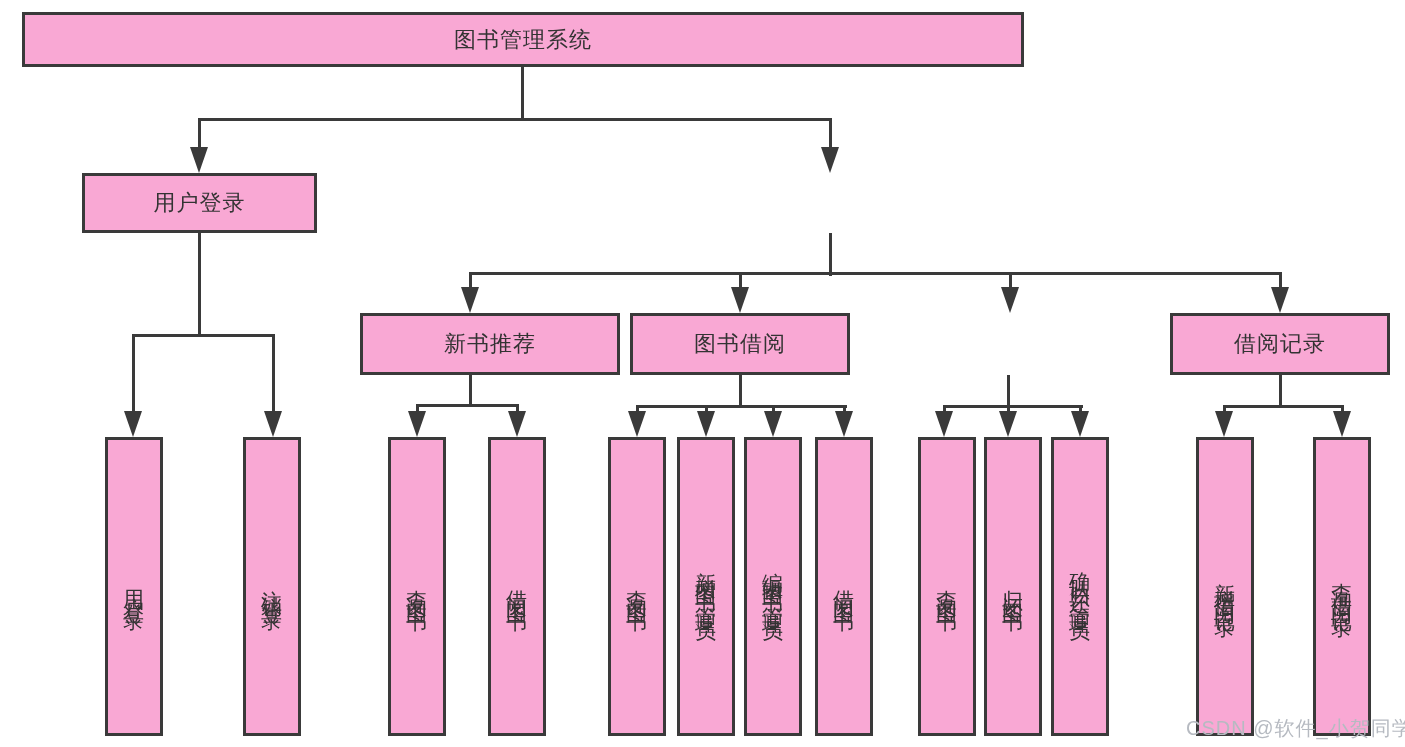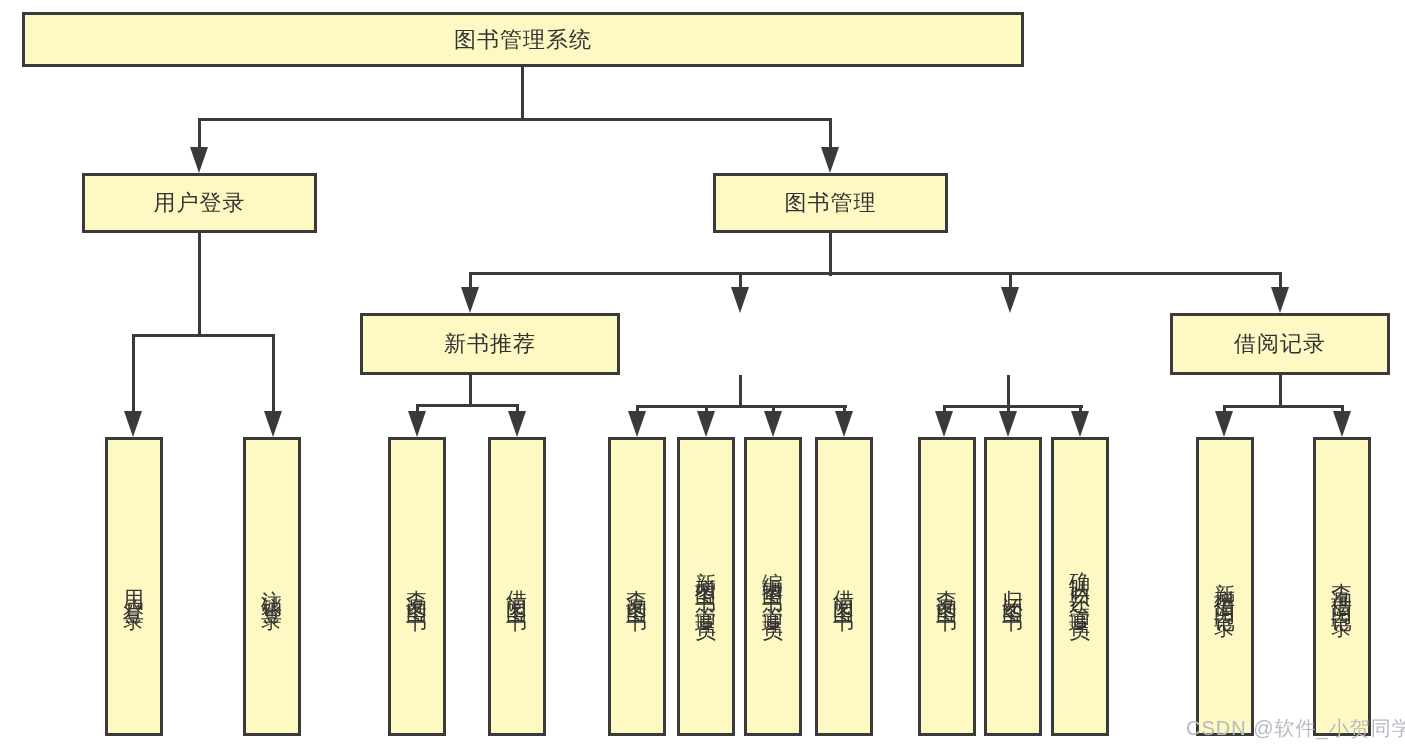--- a/index.html
+++ b/index.html
@@ -8,21 +8,21 @@
     width: 1405px;
     height: 747px;
     background: #ffffff;
     font-family: "Liberation Sans", "DejaVu Sans", sans-serif;
     overflow: hidden;
   }
   .box {
     position: absolute;
     box-sizing: border-box;
     border: 3px solid #3a3a3a;
-    background: #fef9c3;
+    background: #f9a8d4;
     display: flex;
     align-items: center;
     justify-content: center;
   }
   .hbox span {
     font-size: 22px;
     color: #333333;
     letter-spacing: 1px;
     white-space: nowrap;
   }
@@ -67,23 +67,20 @@
   <div class="vline" style="left:521px; top:65px; height:56px;"></div>
   <div class="hline" style="left:198px; top:118px; width:634px;"></div>
   <div class="vline" style="left:198px; top:118px; height:34px;"></div>
   <div class="vline" style="left:829px; top:118px; height:34px;"></div>
   <div class="arrow" style="left:190px; top:147px;"></div>
   <div class="arrow" style="left:821px; top:147px;"></div>
 
   <div class="box hbox" style="left:82px; top:173px; width:235px; height:60px;">
     <span>用户登录</span>
   </div>
-  <div class="box hbox" style="left:713px; top:173px; width:235px; height:60px;">
-    <span>图书管理</span>
-  </div>
 
   <div class="vline" style="left:198px; top:233px; height:104px;"></div>
   <div class="hline" style="left:132px; top:334px; width:143px;"></div>
   <div class="vline" style="left:132px; top:334px; height:80px;"></div>
   <div class="vline" style="left:272px; top:334px; height:80px;"></div>
   <div class="arrow" style="left:124px; top:411px;"></div>
   <div class="arrow" style="left:264px; top:411px;"></div>
 
   <div class="vline" style="left:829px; top:233px; height:43px;"></div>
   <div class="hline" style="left:469px; top:272px; width:813px;"></div>
@@ -91,20 +88,23 @@
   <div class="vline" style="left:739px; top:272px; height:18px;"></div>
   <div class="vline" style="left:1009px; top:272px; height:18px;"></div>
   <div class="vline" style="left:1279px; top:272px; height:18px;"></div>
   <div class="arrow" style="left:461px; top:287px;"></div>
   <div class="arrow" style="left:731px; top:287px;"></div>
   <div class="arrow" style="left:1001px; top:287px;"></div>
   <div class="arrow" style="left:1271px; top:287px;"></div>
 
   <div class="box hbox" style="left:360px; top:313px; width:260px; height:62px;">
     <span>新书推荐</span>
+  </div>
+  <div class="box hbox" style="left:630px; top:313px; width:220px; height:62px;">
+    <span>图书借阅</span>
   </div>
   <div class="box hbox" style="left:1170px; top:313px; width:220px; height:62px;">
     <span>借阅记录</span>
   </div>
 
   <div class="vline" style="left:469px; top:375px; height:32px;"></div>
   <div class="hline" style="left:416px; top:404px; width:103px;"></div>
   <div class="vline" style="left:416px; top:404px; height:11px;"></div>
   <div class="vline" style="left:516px; top:404px; height:11px;"></div>
   <div class="arrow" style="left:408px; top:411px;"></div>

